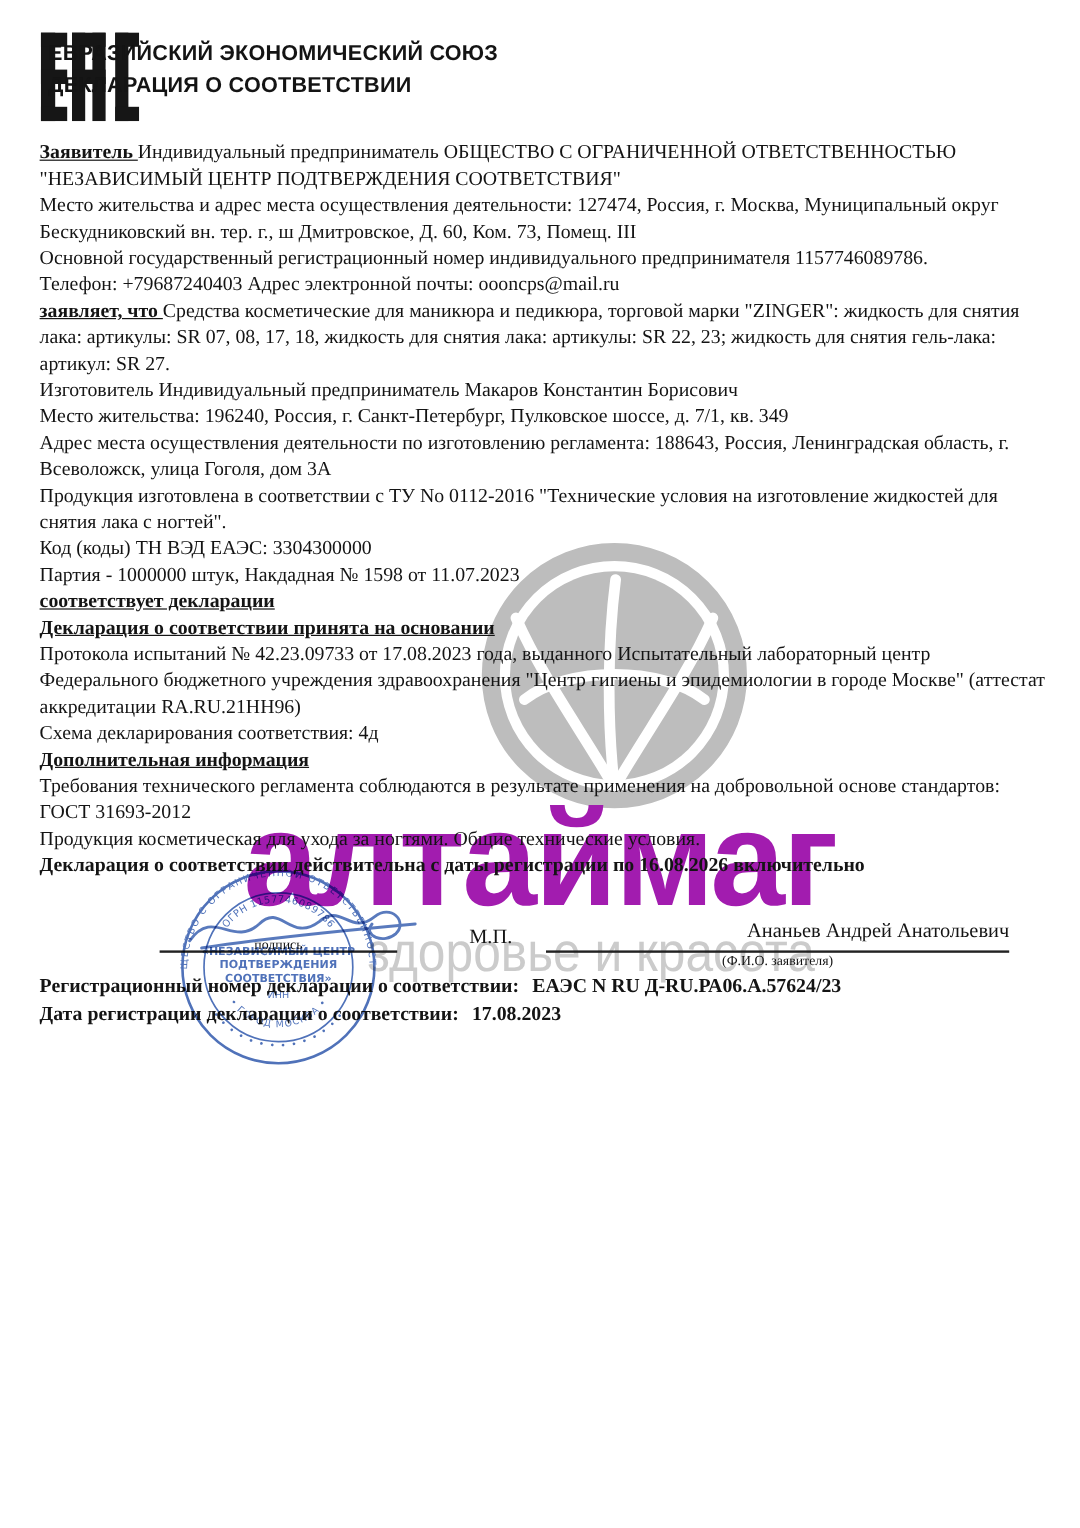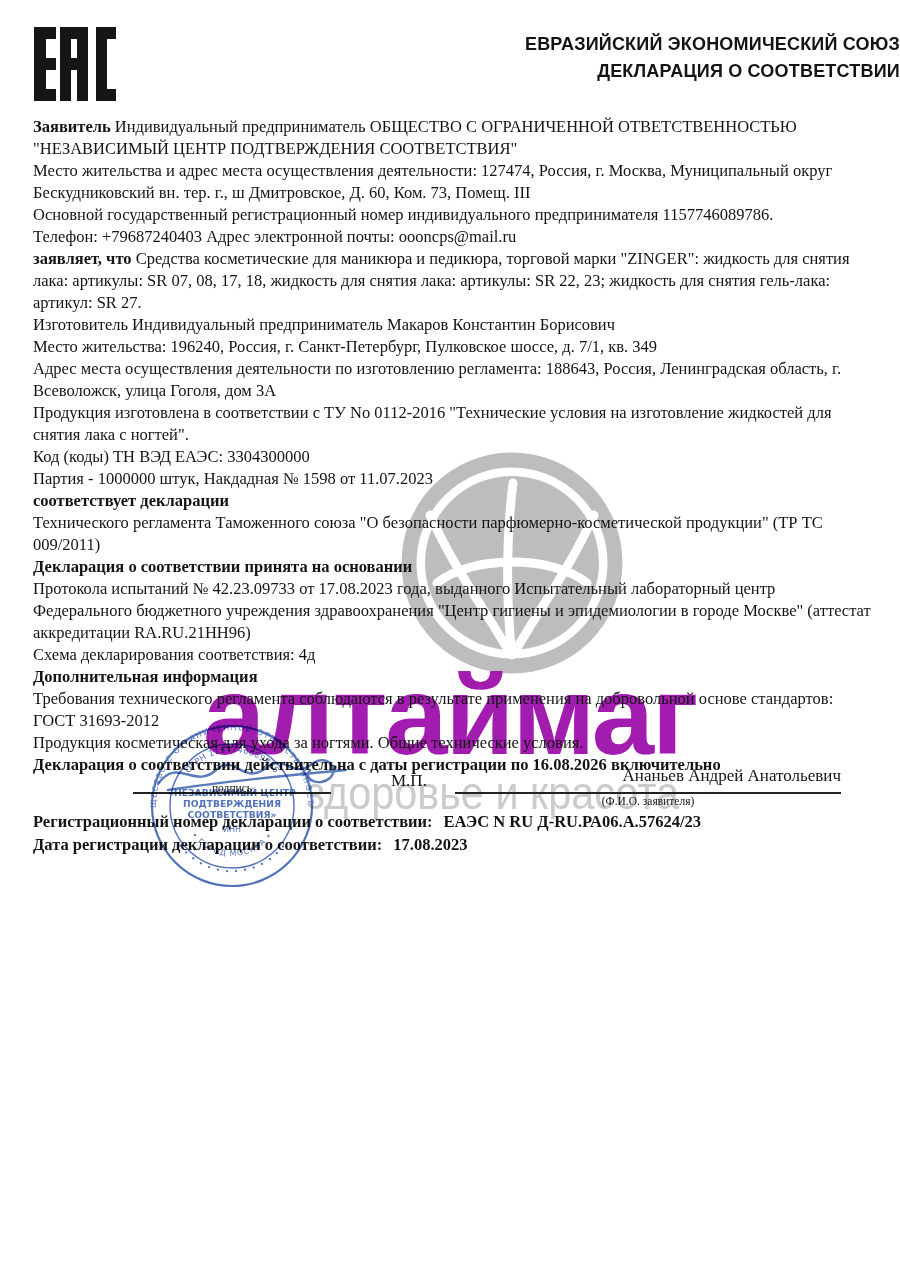--- a/index.html
+++ b/index.html
@@ -3,31 +3,31 @@
 <meta charset="utf-8">
 <style>
   html,body { margin:0; padding:0; background:#ffffff; }
   .page {
     position:relative; width:900px; height:1273px; background:#ffffff;
     font-family:"Liberation Serif", serif; color:#141414; overflow:hidden;
   }
   
   .eac-logo { position:absolute; left:34px; top:27px; z-index:1; }
   .doc-title {
-    position:absolute; left:40px; right:0; top:31px; text-align:right;
+    position:absolute; left:40px; right:0; top:31px; text-align:left;
     font-family:"Liberation Sans", sans-serif; font-weight:bold;
     font-size:18px; line-height:27px; letter-spacing:0.2px; z-index:1;
   }
   
   .doc-body {
     position:absolute; left:33px; top:116px; width:845px;
     font-size:16.5px; line-height:22px; z-index:1;
   }
   .doc-body p { margin:0; }
-  .lead { font-weight:bold; }
+  .lead { font-weight:bold;text-decoration:underline; }
   .validity { margin-top:22px; font-weight:bold; }
   
   .sig-block { position:absolute; left:33px; top:766px; width:845px; height:50px; font-size:17px; z-index:1; }
   .sig-line-left { position:absolute; left:100px; top:0; width:198px; height:26px; border-bottom:2px solid #222; }
   .sig-caption-left { position:absolute; left:100px; top:16px; width:198px; text-align:center; font-size:11.5px; }
   .mp-label { position:absolute; left:358px; top:5px; }
   .sig-right { position:absolute; left:422px; top:0; width:386px; }
   .sig-name { text-align:right; height:26px; border-bottom:2px solid #222; }
   .sig-caption-right { text-align:center; font-size:11.5px; margin-top:1px; }
   
@@ -96,21 +96,20 @@
     <p><b class="lead"></b><span>Основной государственный регистрационный номер индивидуального предпринимателя 1157746089786.</span></p>
     <p><b class="lead"></b><span>Телефон: +79687240403 Адрес электронной почты: oooncps@mail.ru</span></p>
     <p><b class="lead">заявляет, что </b><span>Средства косметические для маникюра и педикюра, торговой марки "ZINGER": жидкость для снятия лака: артикулы: SR 07, 08, 17, 18, жидкость для снятия лака: артикулы: SR 22, 23; жидкость для снятия гель-лака: артикул: SR 27.</span></p>
     <p><b class="lead"></b><span>Изготовитель Индивидуальный предприниматель Макаров Константин Борисович</span></p>
     <p><b class="lead"></b><span>Место жительства: 196240, Россия, г. Санкт-Петербург, Пулковское шоссе, д. 7/1, кв. 349</span></p>
     <p><b class="lead"></b><span>Адрес места осуществления деятельности по изготовлению регламента: 188643, Россия, Ленинградская область, г. Всеволожск, улица Гоголя, дом 3А</span></p>
     <p><b class="lead"></b><span>Продукция изготовлена в соответствии с ТУ No 0112-2016 "Технические условия на изготовление жидкостей для снятия лака с ногтей".</span></p>
     <p><b class="lead"></b><span>Код (коды) ТН ВЭД ЕАЭС: 3304300000</span></p>
     <p><b class="lead"></b><span>Партия - 1000000 штук, Накдадная № 1598 от 11.07.2023</span></p>
     <p><b class="lead">соответствует декларации</b><span></span></p>
-    <p><b class="lead"></b><span>Технического регламента Таможенного союза "О безопасности парфюмерно-косметической продукции" (ТР ТС 009/2011)</span></p>
     <p><b class="lead">Декларация о соответствии принята на основании</b><span></span></p>
     <p><b class="lead"></b><span>Протокола испытаний № 42.23.09733 от 17.08.2023 года, выданного Испытательный лабораторный центр Федерального бюджетного учреждения здравоохранения "Центр гигиены и эпидемиологии в городе Москве" (аттестат аккредитации RA.RU.21НН96)</span></p>
     <p><b class="lead"></b><span>Схема декларирования соответствия: 4д</span></p>
     <p><b class="lead">Дополнительная информация</b><span></span></p>
     <p><b class="lead"></b><span>Требования технического регламента соблюдаются в результате применения на добровольной основе стандартов: ГОСТ 31693-2012</span></p>
     <p><b class="lead"></b><span>Продукция косметическая для ухода за ногтями. Общие технические условия.</span></p>
     <p class="validity">Декларация о соответствии действительна с даты регистрации по 16.08.2026 включительно</p>
   </div>
 
   <div class="sig-block">

